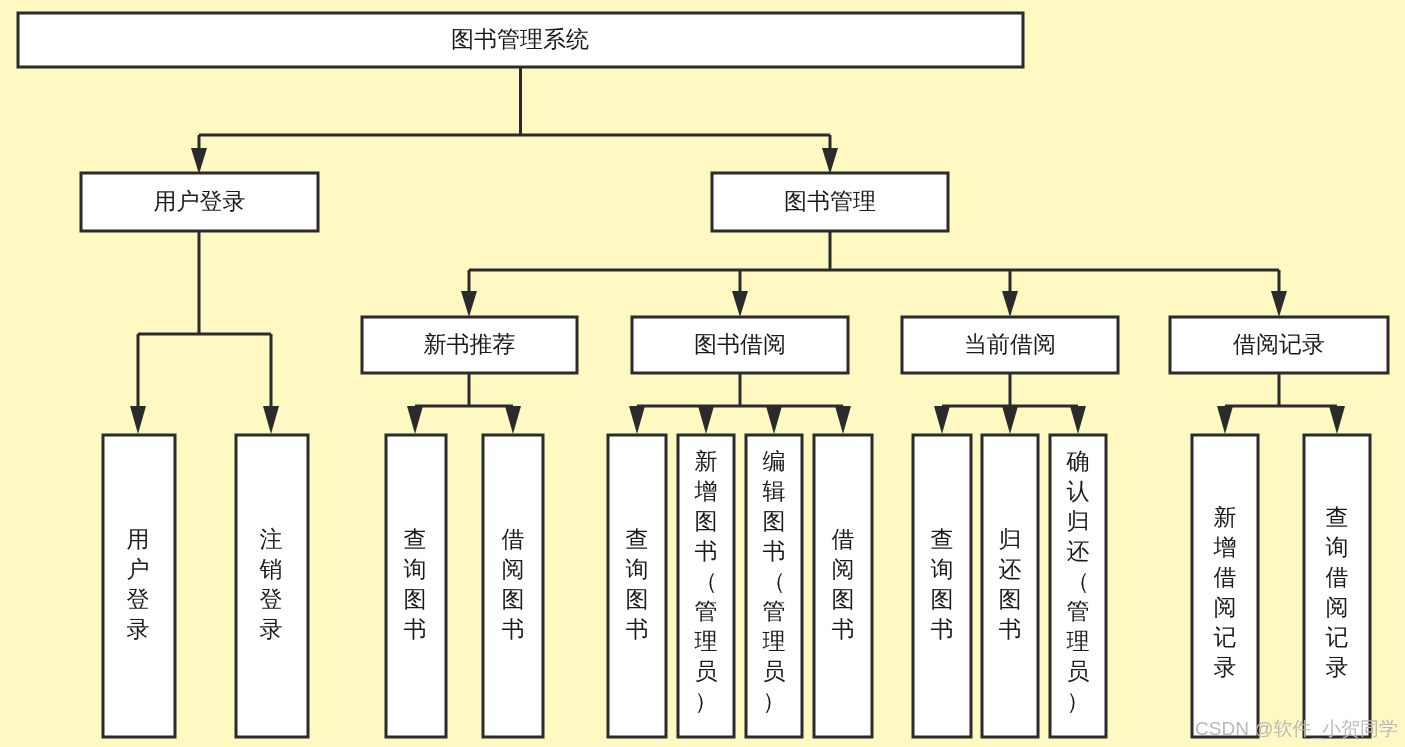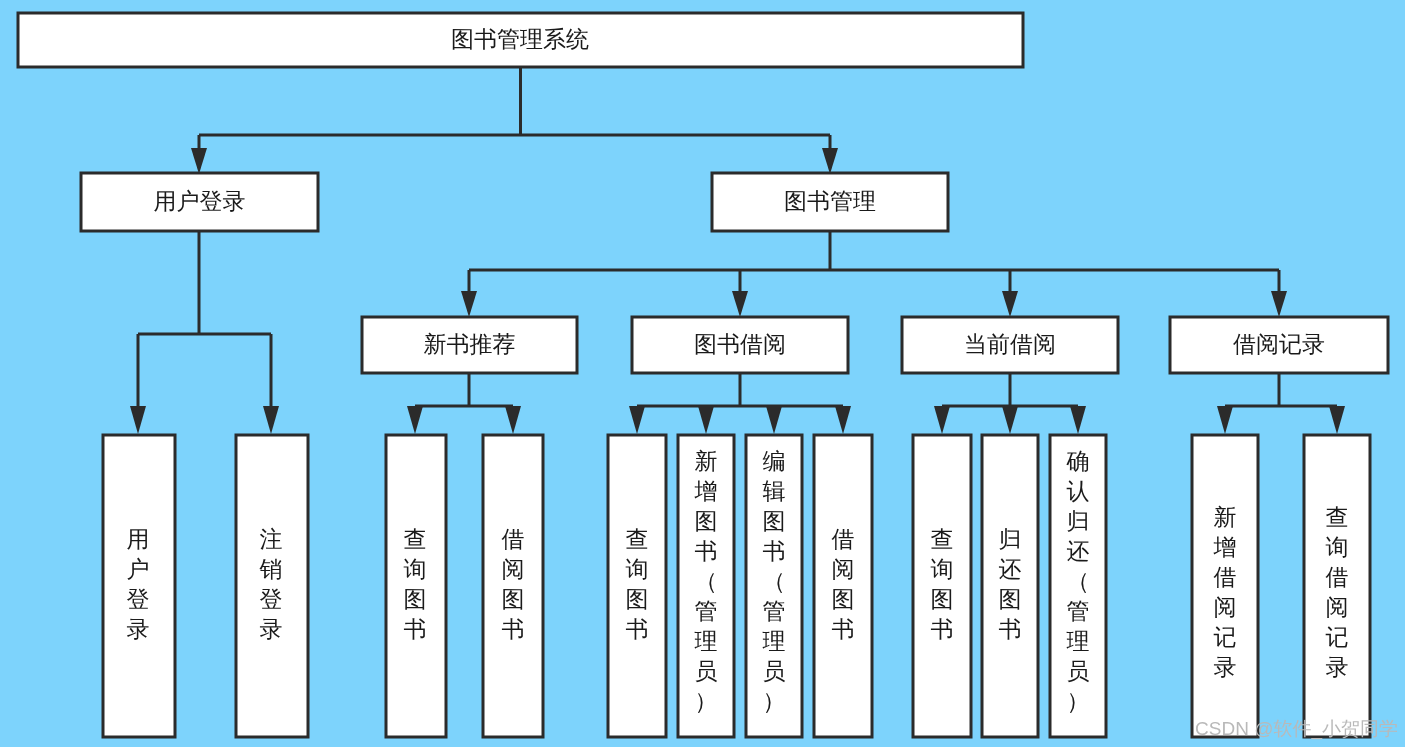--- a/index.html
+++ b/index.html
@@ -10,21 +10,21 @@
   body {
     width: 1405px;
     height: 747px;
     font-family: "Liberation Sans", "DejaVu Sans", sans-serif;
     overflow: hidden;
   }
   #diagram-root {
     position: relative;
     width: 1405px;
     height: 747px;
-    background: #7dd3fc;
+    background: #fef9c3;
   }
   svg.diagram-canvas {
     position: absolute;
     left: 0;
     top: 0;
     width: 1405px;
     height: 747px;
     display: block;
   }
   .node-box {

